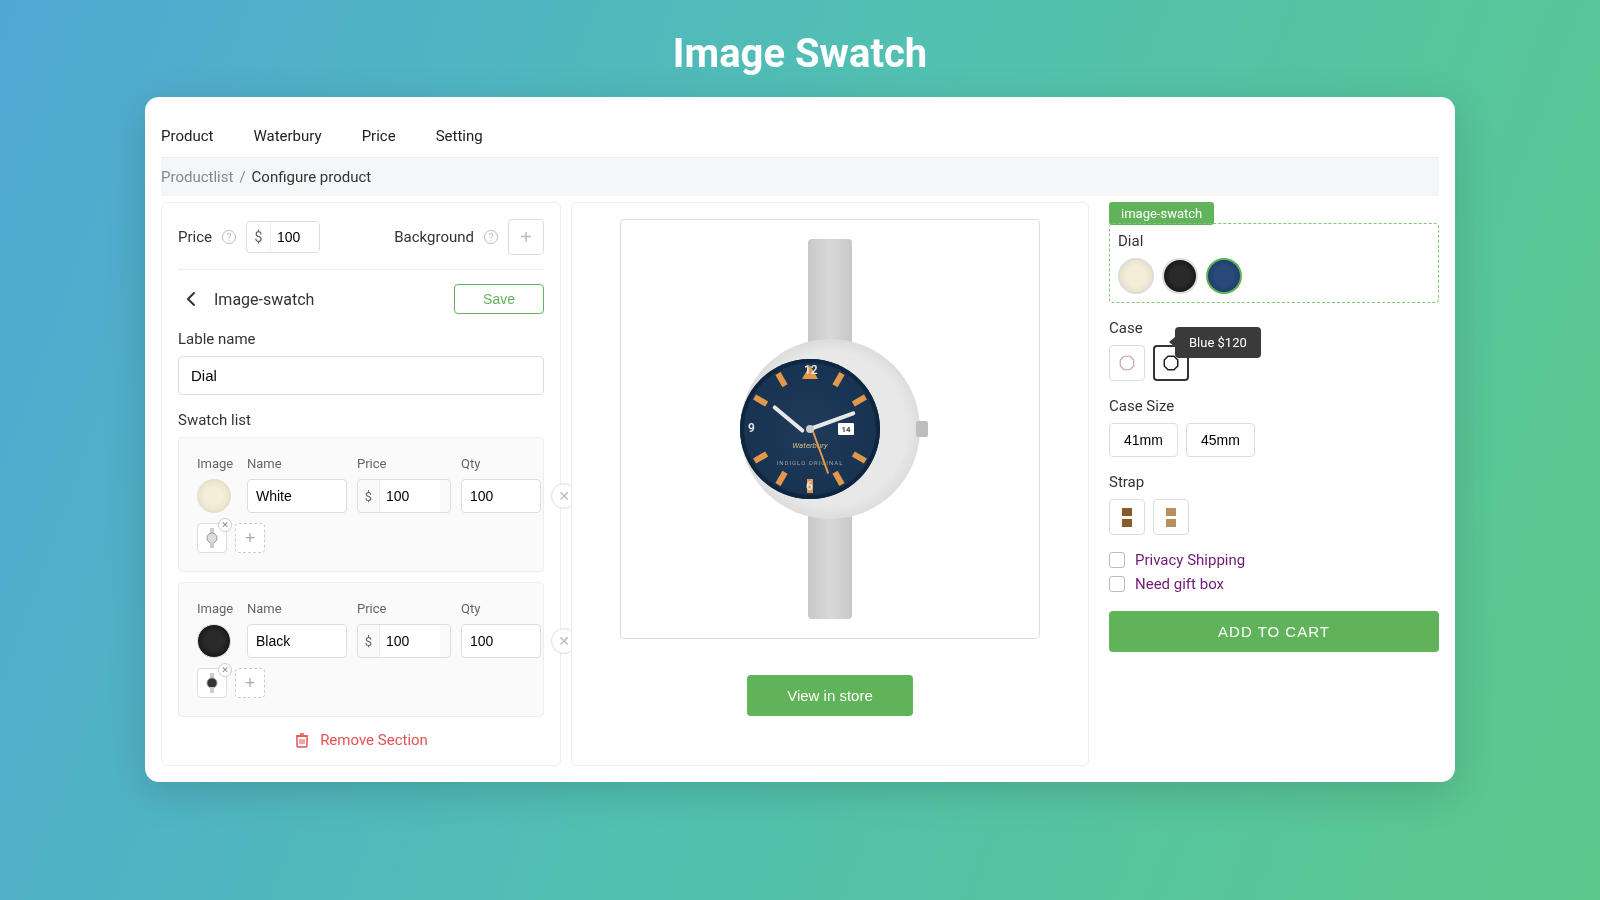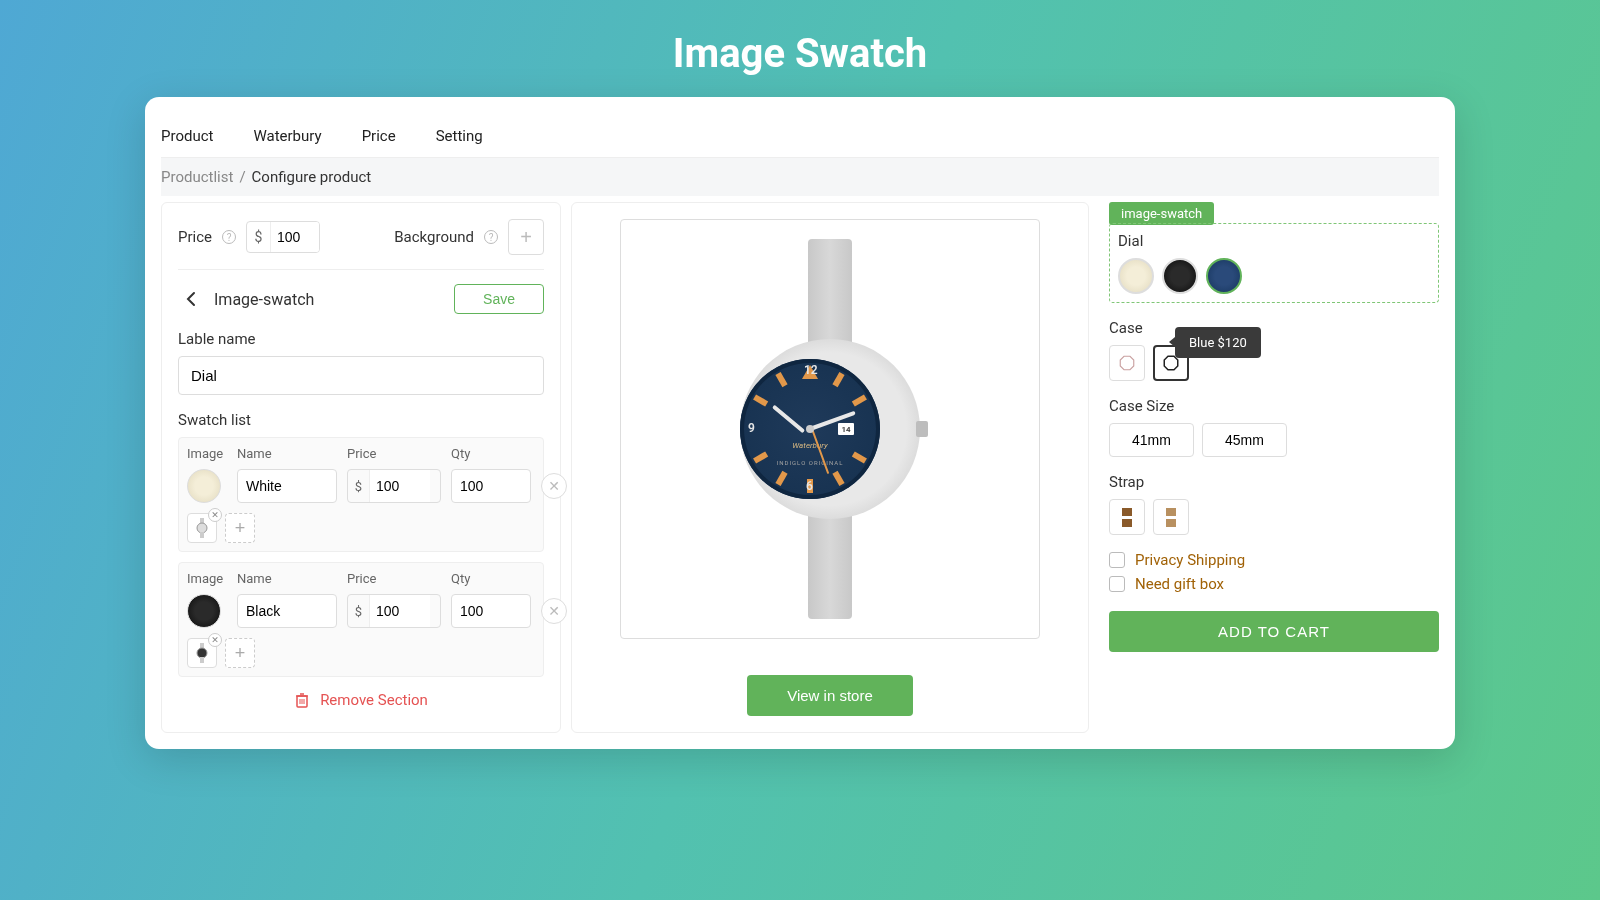--- a/index.html
+++ b/index.html
@@ -43,21 +43,21 @@
   .price-input-wrap { display:flex; border:1px solid #ddd; border-radius:4px; overflow:hidden; height:32px; }
   .price-input-wrap .cur { width:24px; display:flex; align-items:center; justify-content:center; color:#666; border-right:1px solid #eee; font-size:14px;}
   .price-input-wrap input { border:none; width:48px; padding:0 6px; font-size:14px; }
   .bg-add { width:36px; height:36px; border:1px solid #ddd; border-radius:4px; background:#fff; color:#bbb; font-size:20px; cursor:pointer; }
   .divider { border-top:1px solid #eee; margin:14px 0; }
   .section-head { display:flex; align-items:center; justify-content:space-between; }
   .back-chevron { width:26px; height:26px; display:flex; align-items:center; justify-content:center; cursor:pointer; font-size:18px; color:#333;}
   .save-btn { border:1px solid #61b35a; color:#61b35a; background:#fff; padding:6px 28px; border-radius:4px; font-size:14px; cursor:pointer; }
   .form-label { font-size:15px; color:#333; margin:16px 0 8px; }
   .text-input { width:100%; border:1px solid #ddd; border-radius:4px; padding:10px 12px; font-size:15px; }
-  .grid-block { background:#fafafa; border:1px solid #eee; border-radius:4px; padding:8px; margin-bottom:10px; }
+  .grid-block { background:#fafafa; border:1px solid #eee; border-radius:4px; padding:18px; margin-bottom:10px; }
   .grid-head { display:grid; grid-template-columns: 40px 100px 94px 80px 30px; gap:10px; font-size:13px; color:#666; margin-bottom:8px; }
   .grid-row { display:grid; grid-template-columns: 40px 100px 94px 80px 30px; gap:10px; align-items:center; margin-bottom:10px;}
   .sw-thumb { width:34px; height:34px; border-radius:50%; border:1px solid #ddd; background:#eee; display:flex; align-items:center; justify-content:center; }
   .mini-input { border:1px solid #ddd; border-radius:4px; height:34px; padding:0 8px; font-size:14px; width:100%; }
   .mini-price { display:flex; border:1px solid #ddd; border-radius:4px; height:34px; overflow:hidden; }
   .mini-price .cur { width:22px; display:flex; align-items:center; justify-content:center; border-right:1px solid #eee; color:#666; font-size:13px;}
   .mini-price input { border:none; width:60px; padding:0 6px; font-size:14px;}
   .del-circle { width:26px; height:26px; border:1px solid #ddd; border-radius:50%; background:#fff; color:#bbb; font-size:14px; cursor:pointer; display:flex; align-items:center; justify-content:center;}
   .sub-row { display:flex; gap:8px; align-items:center; position:relative;}
   .sub-thumb { width:30px; height:30px; border:1px solid #ddd; border-radius:4px; background:#fff; display:flex; align-items:center; justify-content:center; position:relative;}
@@ -88,24 +88,24 @@
   .opt-title { font-size:15px; color:#333; margin-bottom:8px; }
   .opt-group { margin-top:16px; position:relative;}
   .swatch-row { display:flex; gap:8px; }
   .sw-circle { width:36px; height:36px; border-radius:50%; border:2px solid #ddd; background:#eee; cursor:pointer; }
   .sw-circle.white { background:radial-gradient(circle,#f4eed8 40%,#e0d8bc 100%);}
   .sw-circle.black { background:radial-gradient(circle,#2a2a2a 40%,#0a0a0a 100%);}
   .sw-circle.blue { background:radial-gradient(circle,#2a4a7a 40%,#16355c 100%); border-color:#61b35a;}
   .sw-box { width:36px; height:36px; border:1px solid #ddd; border-radius:4px; background:#fff; cursor:pointer; display:flex; align-items:center; justify-content:center;}
   .sw-box.selected { border:2px solid #333; }
   .hex-icon { width:18px; height:18px; }
-  .pill { border:1px solid #ddd; border-radius:4px; padding:8px 22px; font-size:14px; background:#fff; cursor:pointer;}
+  .pill { border:1px solid #ddd; border-radius:4px; padding:8px 14px; font-size:14px; background:#fff; cursor:pointer;}
   .strap-sw { width:36px; height:36px; border:1px solid #ddd; border-radius:4px; display:flex; flex-direction:column; align-items:center; justify-content:center; gap:3px; cursor:pointer;}
   .strap-sw .seg { width:10px; height:8px;}
-  .check-row { display:flex; align-items:center; gap:10px; font-size:15px; color:#a16207; margin-top:6px;}
+  .check-row { display:flex; align-items:center; gap:10px; font-size:15px; color:#701a75; margin-top:6px;}
   .checkbox { width:16px; height:16px; border:1.5px solid #bbb; border-radius:3px; background:#fff; cursor:pointer;}
   .add-cart-btn { width:100%; background:#61b35a; color:#fff; border:none; padding:12px 0; border-radius:4px; font-size:15px; letter-spacing:1px; margin-top:18px; cursor:pointer; font-weight:500;}
   .tooltip { position:absolute; background:#3a3a3a; color:#fff; font-size:13px; padding:8px 14px; border-radius:4px; white-space:nowrap; top:8px; left:66px; z-index:10;}
   .tooltip::before { content:''; position:absolute; left:-6px; top:10px; border-top:5px solid transparent; border-bottom:5px solid transparent; border-right:6px solid #3a3a3a;}
 </style>
 </head>
 <body>
 
 <div class="hero-title">Image Swatch</div>
 

